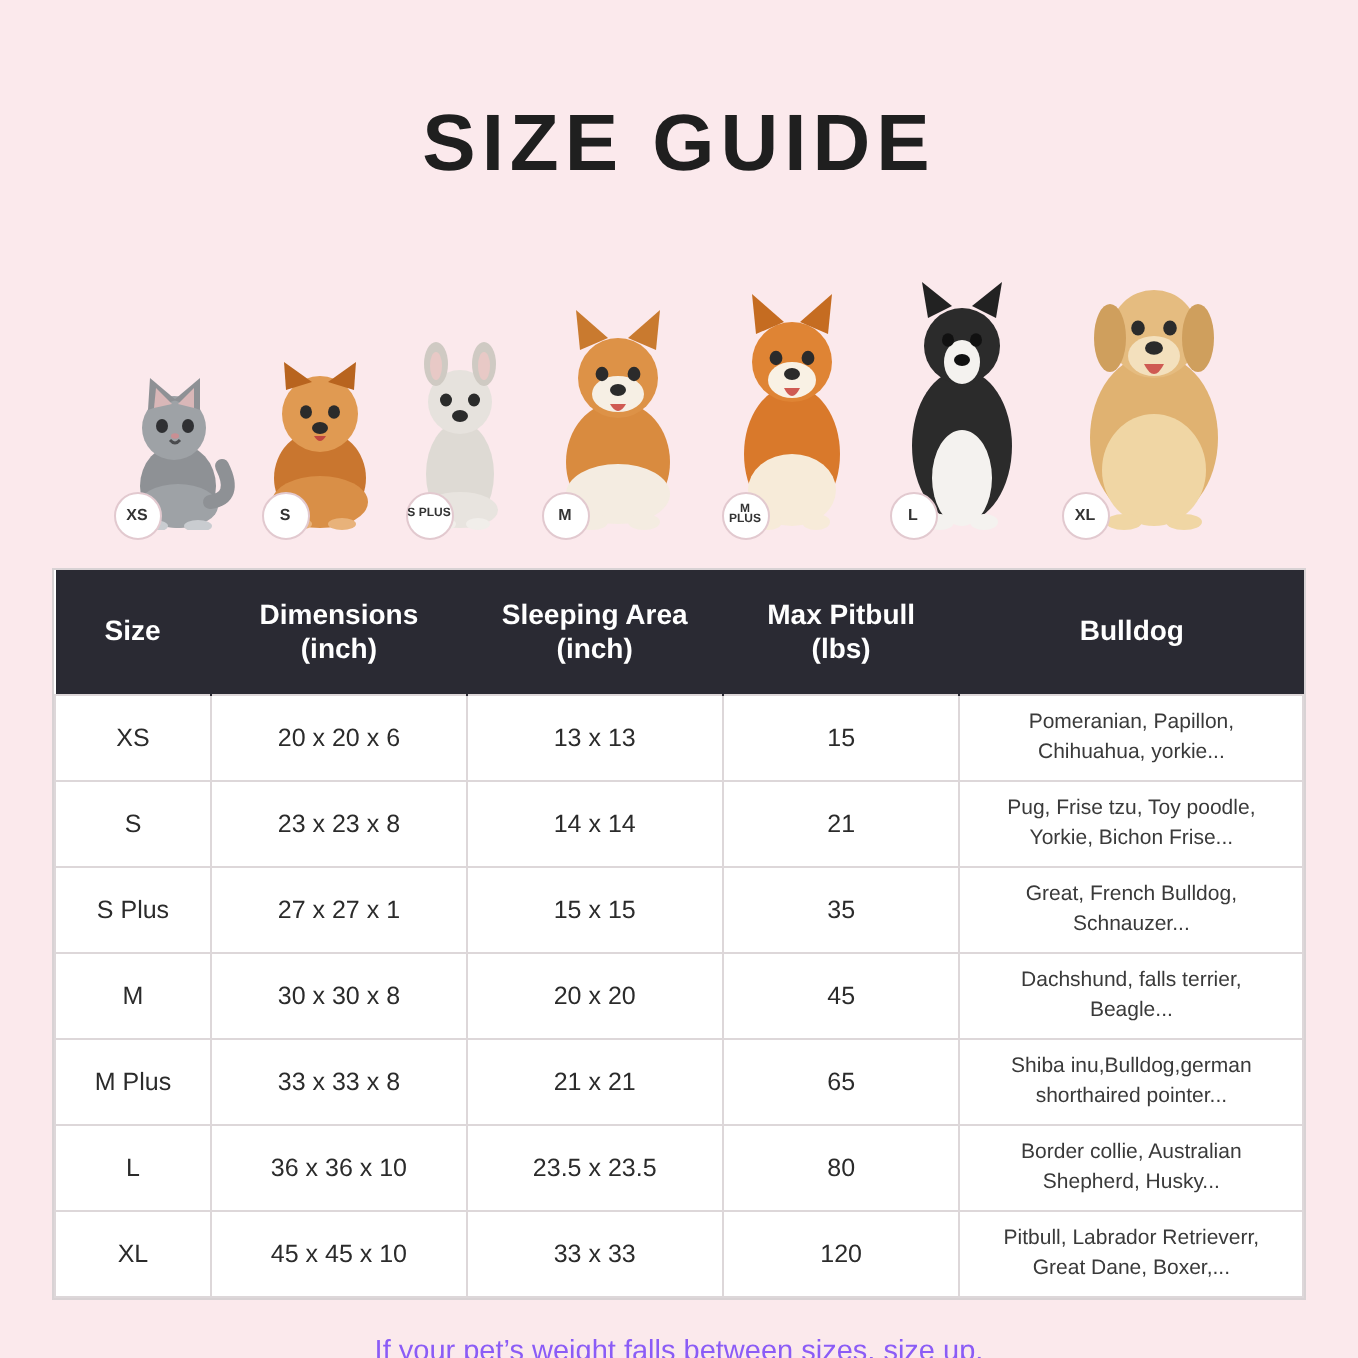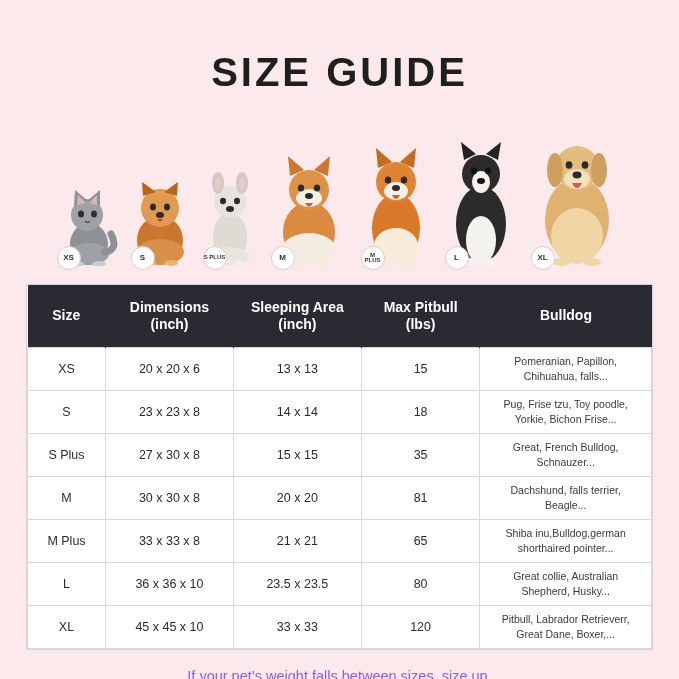--- a/index.html
+++ b/index.html
@@ -302,56 +302,56 @@
             <span>Bulldog</span>
           </th>
         </tr>
       </thead>
       <tbody>
         <tr>
           <td>XS</td>
           <td>20 x 20 x 6</td>
           <td>13 x 13</td>
           <td>15</td>
-          <td class="breed">Pomeranian, Papillon, Chihuahua, falls...</td>
+          <td class="breed">Pomeranian, Papillon, Chihuahua, yorkie...</td>
         </tr>
         <tr>
           <td>S</td>
           <td>23 x 23 x 8</td>
           <td>14 x 14</td>
-          <td>18</td>
+          <td>21</td>
           <td class="breed">Pug, Frise tzu, Toy poodle, Yorkie, Bichon Frise...</td>
         </tr>
         <tr>
           <td>S Plus</td>
-          <td>27 x 30 x 8</td>
+          <td>27 x 27 x 1</td>
           <td>15 x 15</td>
           <td>35</td>
           <td class="breed">Great, French Bulldog, Schnauzer...</td>
         </tr>
         <tr>
           <td>M</td>
           <td>30 x 30 x 8</td>
           <td>20 x 20</td>
-          <td>81</td>
+          <td>45</td>
           <td class="breed">Dachshund, falls terrier, Beagle...</td>
         </tr>
         <tr>
           <td>M Plus</td>
           <td>33 x 33 x 8</td>
           <td>21 x 21</td>
           <td>65</td>
           <td class="breed">Shiba inu,Bulldog,german shorthaired pointer...</td>
         </tr>
         <tr>
           <td>L</td>
           <td>36 x 36 x 10</td>
           <td>23.5 x 23.5</td>
           <td>80</td>
-          <td class="breed">Great collie, Australian Shepherd, Husky...</td>
+          <td class="breed">Border collie, Australian Shepherd, Husky...</td>
         </tr>
         <tr>
           <td>XL</td>
           <td>45 x 45 x 10</td>
           <td>33 x 33</td>
           <td>120</td>
           <td class="breed">Pitbull, Labrador Retrieverr, Great Dane, Boxer,...</td>
         </tr>
       </tbody>
     </table>

